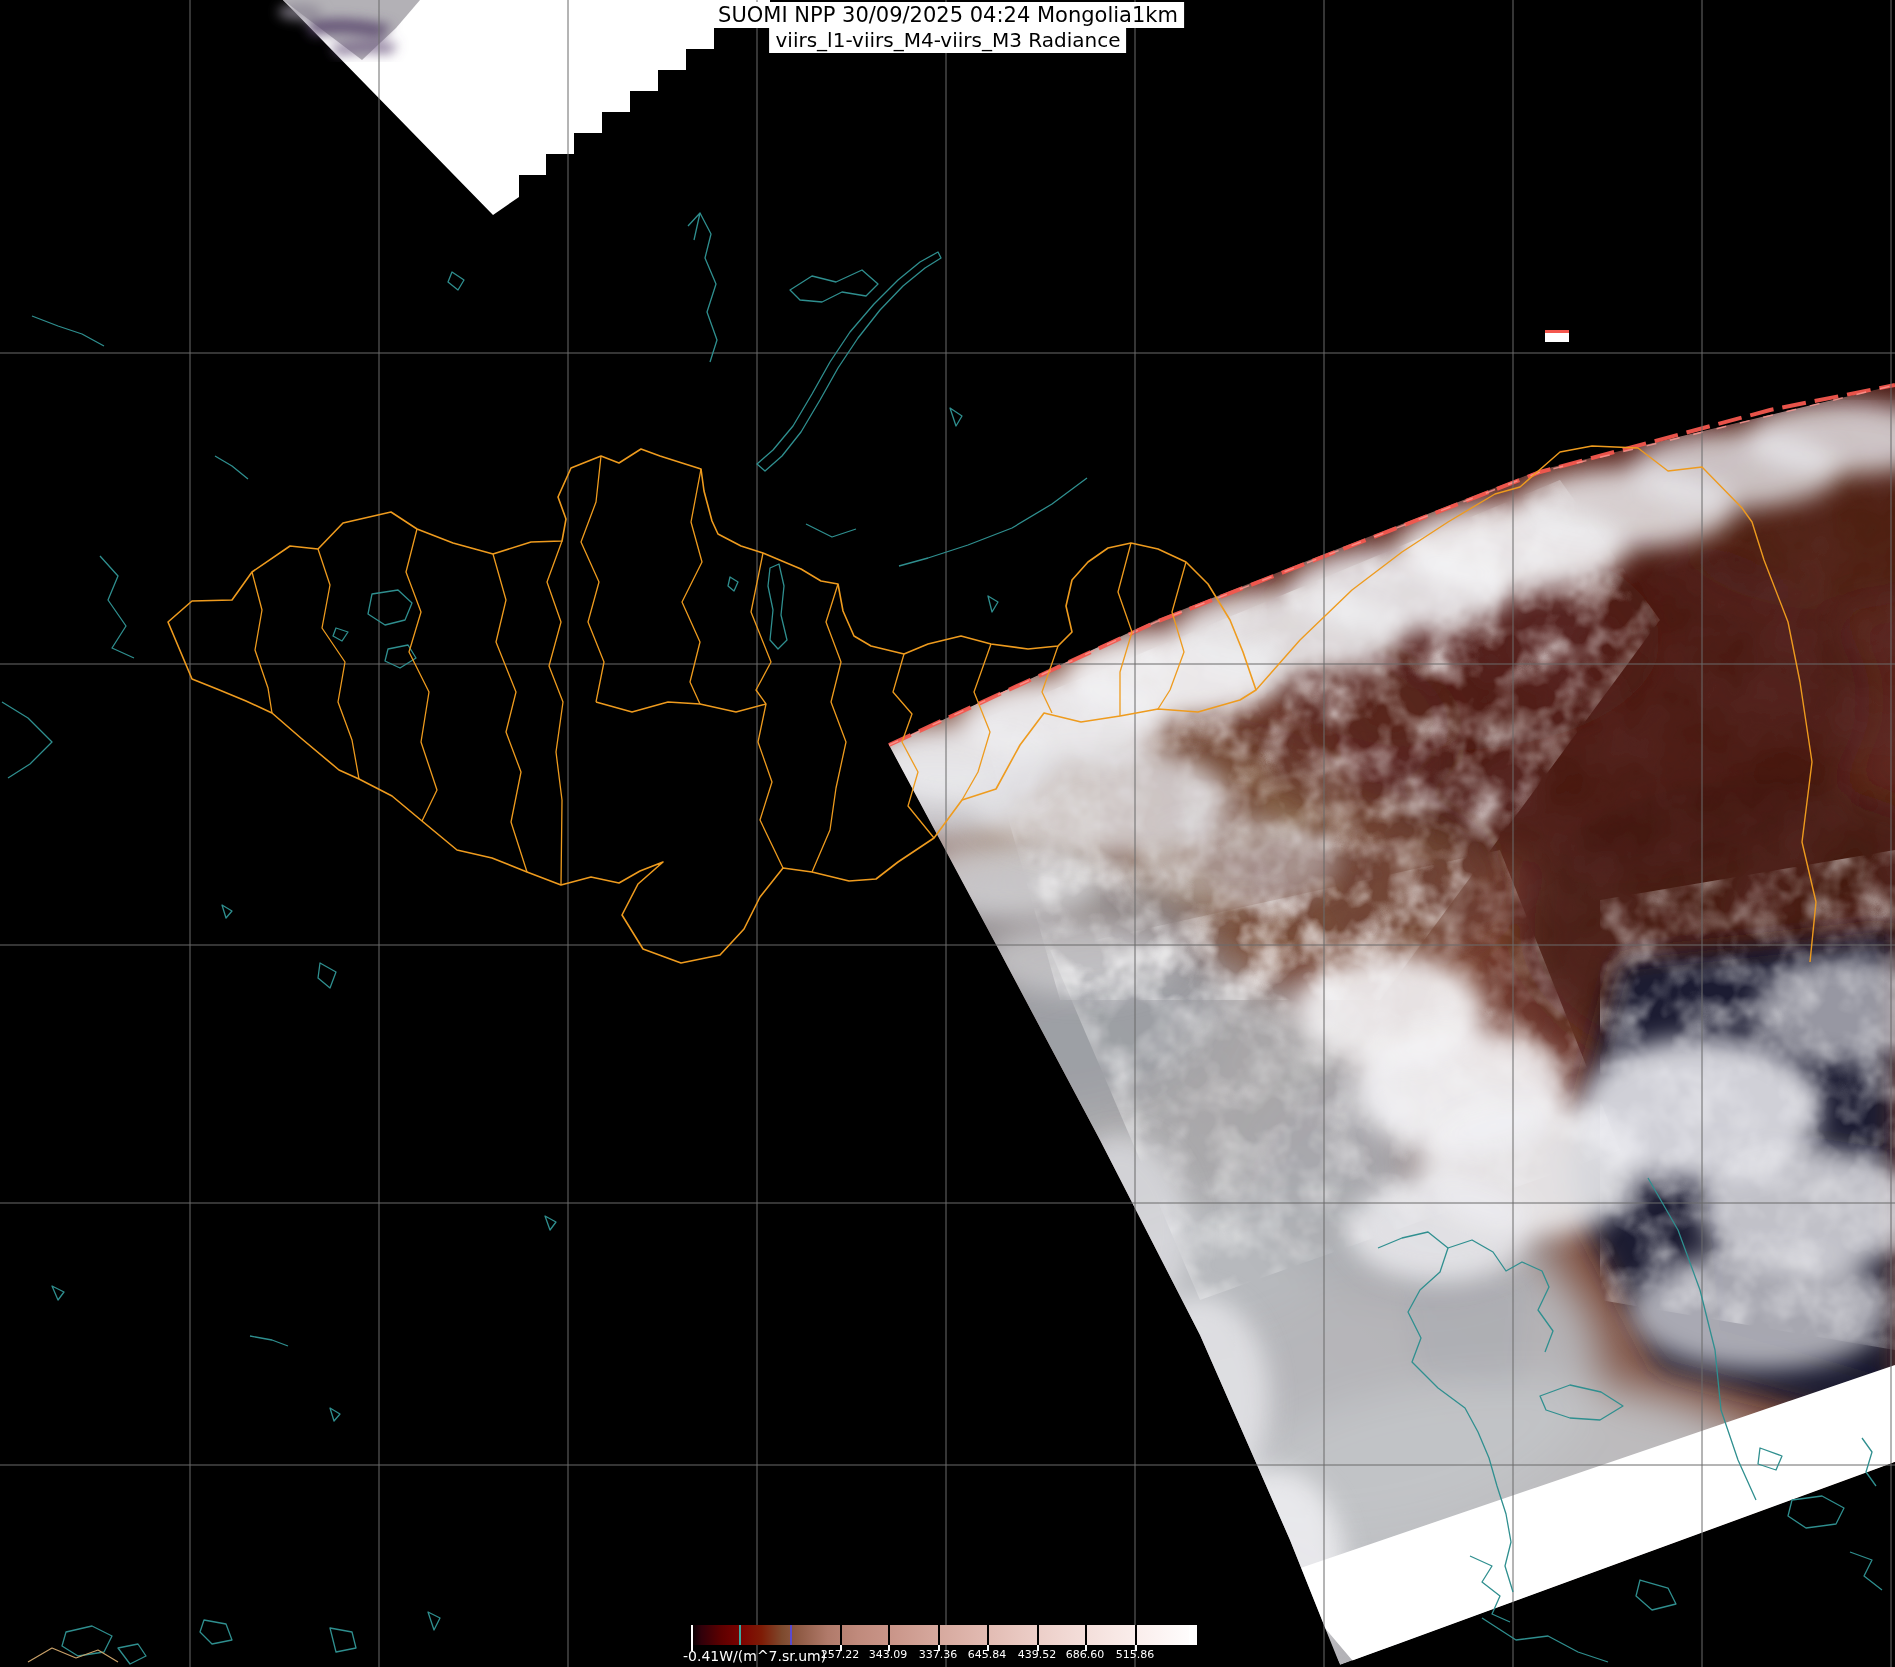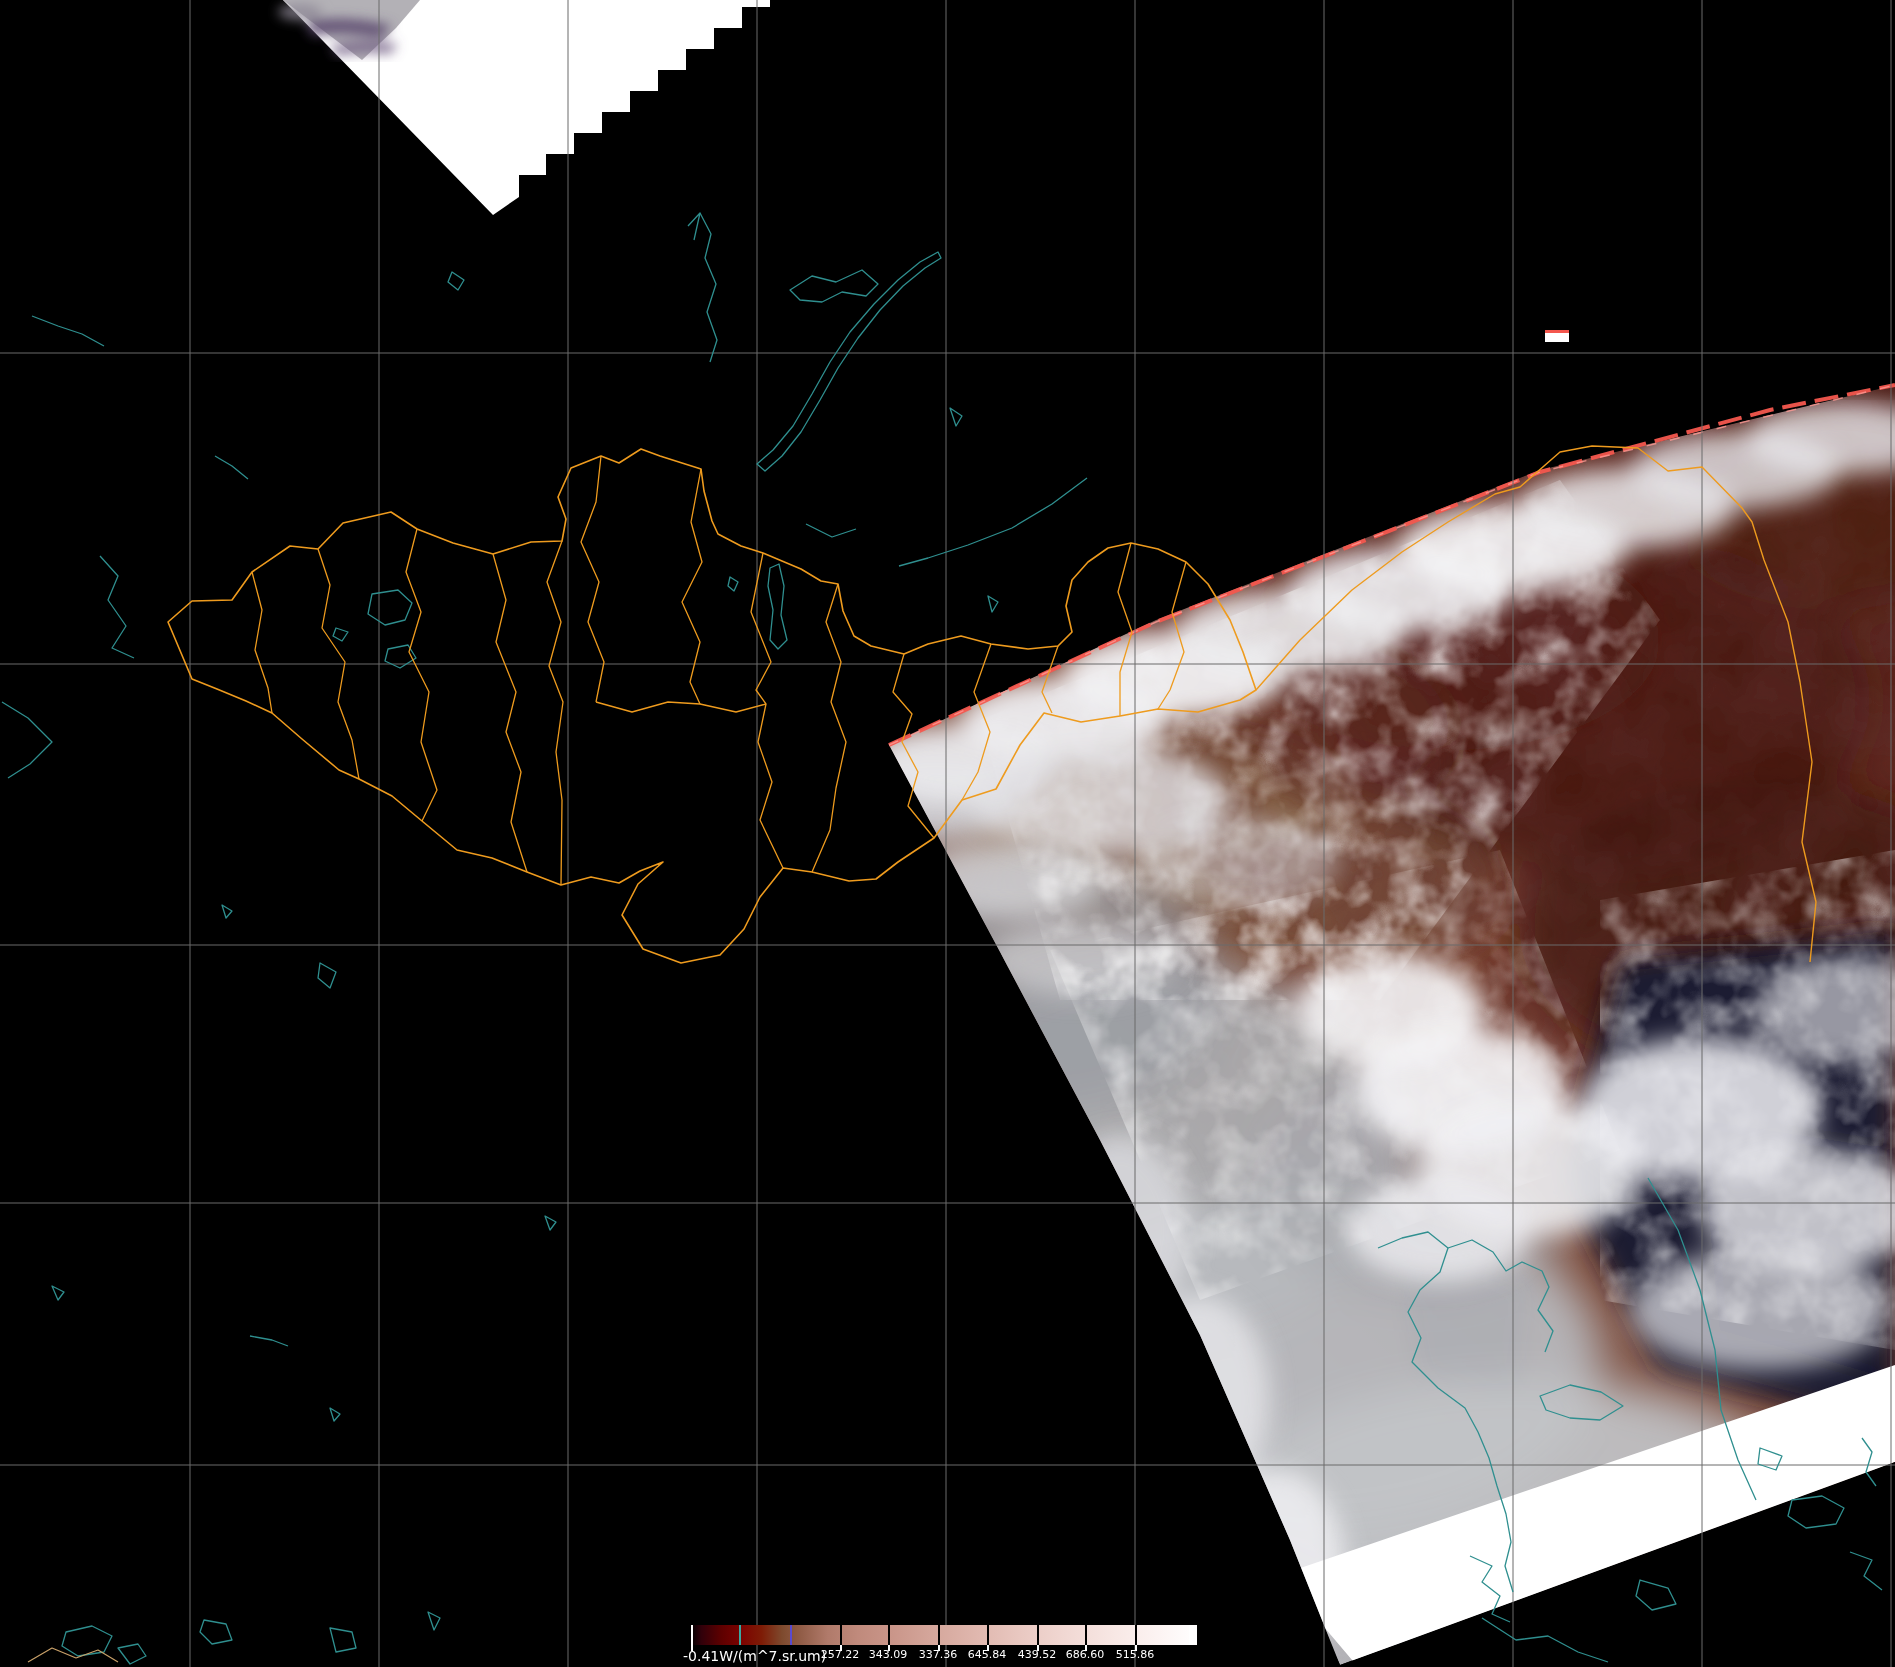--- a/index.html
+++ b/index.html
@@ -264,20 +264,24 @@
     </g>
 
     <path stroke-width="1.4" d="M1256,690 L1300,640 L1352,590 L1402,552 L1448,522 L1495,494 L1520,487 L1560,452
          L1592,446 L1638,448 L1668,471 L1702,467 L1742,508 L1752,522 L1764,560 L1788,622
          L1800,682 L1812,762 L1802,842 L1816,902 L1810,962"></path>
 
     <path d="M28,1662 L52,1648 L76,1658 L98,1650 L118,1662" stroke="#c9a169" stroke-width="1.2"></path>
   </g>
 </svg>
 
+<div class="title-wrap">
+  <div><span class="title-line">SUOMI NPP 30/09/2025 04:24 Mongolia1km</span></div>
+  <div><span class="title-line2">viirs_l1-viirs_M4-viirs_M3 Radiance</span></div>
+</div>
 
 <div class="cbar">
   <div class="cbar-bar"></div>
   <div class="cbar-tick" style="left:0px;background:#ffffff;"></div>
   <div class="cbar-tick" style="left:48px;background:#3aa8a0;"></div>
   <div class="cbar-tick" style="left:99px;background:#5a4ad0;"></div>
   <div class="cbar-tick" style="left:149px;background:#000000;"></div>
   <div class="cbar-tick" style="left:197px;background:#000000;"></div>
   <div class="cbar-tick" style="left:247px;background:#000000;"></div>
   <div class="cbar-tick" style="left:296px;background:#000000;"></div>

